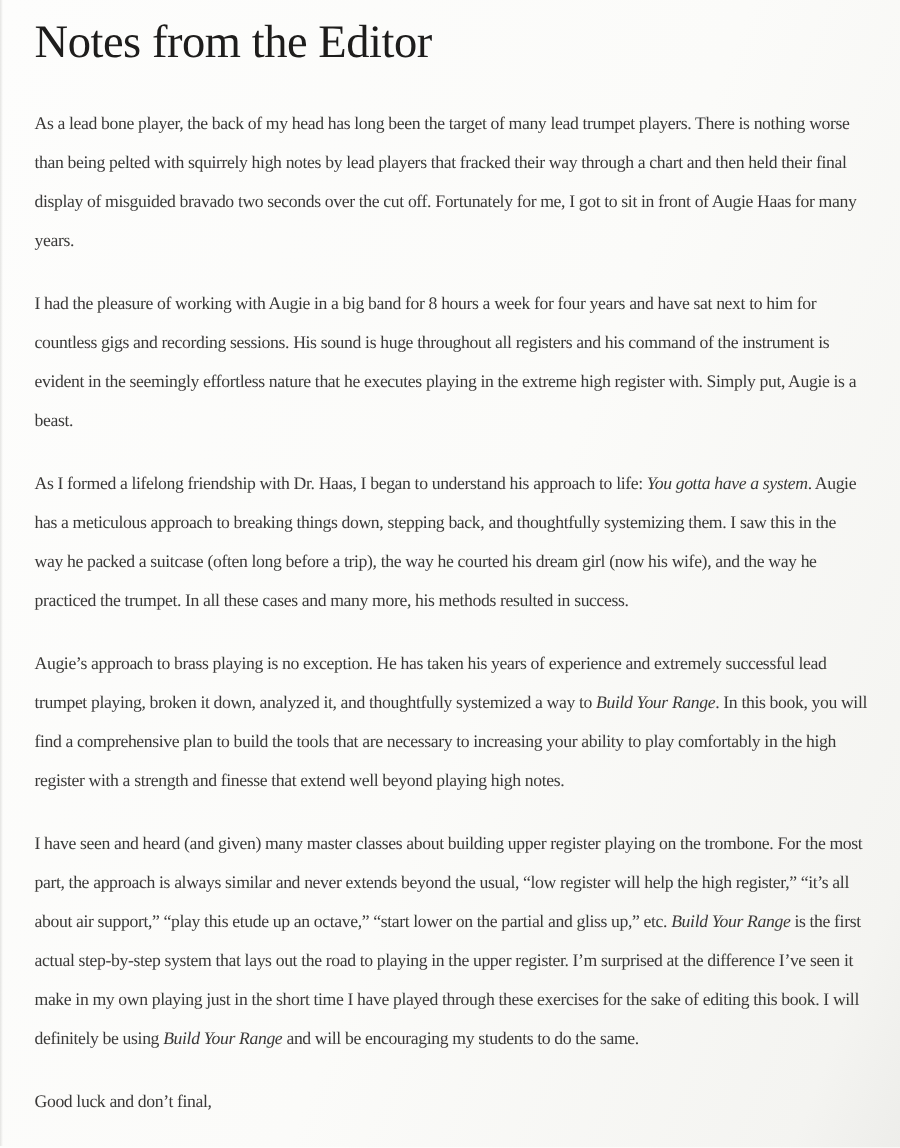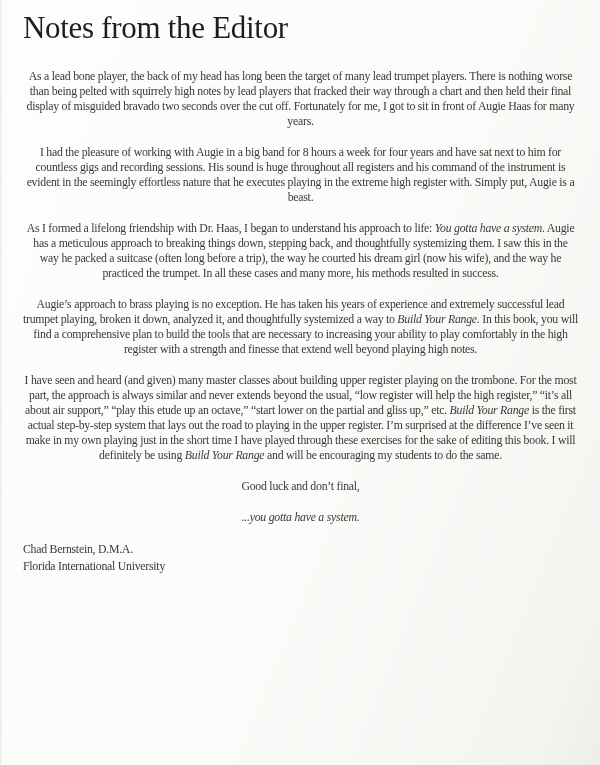--- a/index.html
+++ b/index.html
@@ -32,24 +32,24 @@
     margin: 0 0 23px 0;
     font-weight: 400;
     font-size: 31px;
     line-height: 36px;
     letter-spacing: -0.3px;
     color: #1e1d1c;
   }
   .body-text p {
     margin: 0 0 16px 0;
     font-size: 11.8px;
-    line-height: 15px;
+    line-height: 26px;
     letter-spacing: -0.25px;
     color: #3a3938;
-    text-align: center;
+    text-align: left;
   }
   .body-text p em {
   }
   .closing-line { margin-bottom: 15px; }
   .tagline { margin-bottom: 18px; }
   .signature {
     font-size: 11.8px;
     line-height: 17.4px;
     letter-spacing: -0.25px;
     color: #3a3938;

